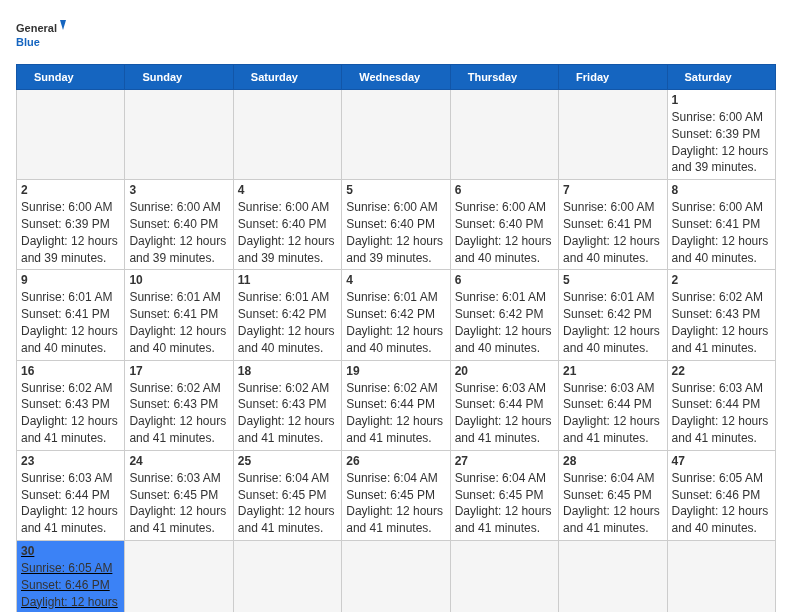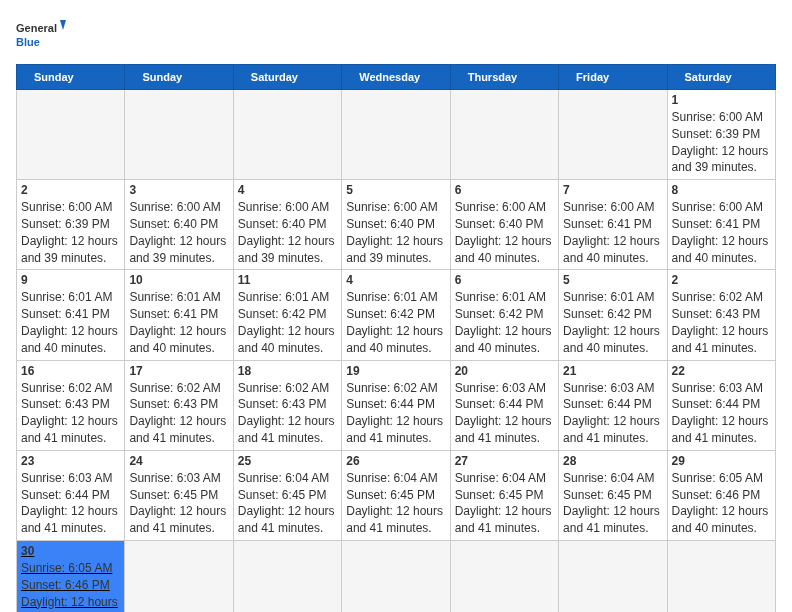--- a/index.html
+++ b/index.html
@@ -224,21 +224,21 @@
         </td>
         <td>
           <span class="day-number">27</span>
           <div class="day-info">Sunrise: 6:04 AM<br>Sunset: 6:45 PM<br>Daylight: 12 hours<br>and 41 minutes.</div>
         </td>
         <td>
           <span class="day-number">28</span>
           <div class="day-info">Sunrise: 6:04 AM<br>Sunset: 6:45 PM<br>Daylight: 12 hours<br>and 41 minutes.</div>
         </td>
         <td>
-          <span class="day-number">29</span>
+          <span class="day-number">47</span>
           <div class="day-info">Sunrise: 6:05 AM<br>Sunset: 6:46 PM<br>Daylight: 12 hours<br>and 40 minutes.</div>
         </td>
       </tr>
       <tr>
         <td style="background: #3b82f6; text-decoration: underline;">
           <span class="day-number">30</span>
           <div class="day-info">Sunrise: 6:05 AM<br>Sunset: 6:46 PM<br>Daylight: 12 hours<br>and 40 minutes.</div>
         </td>
         <td class="empty"></td>
         <td class="empty"></td>

